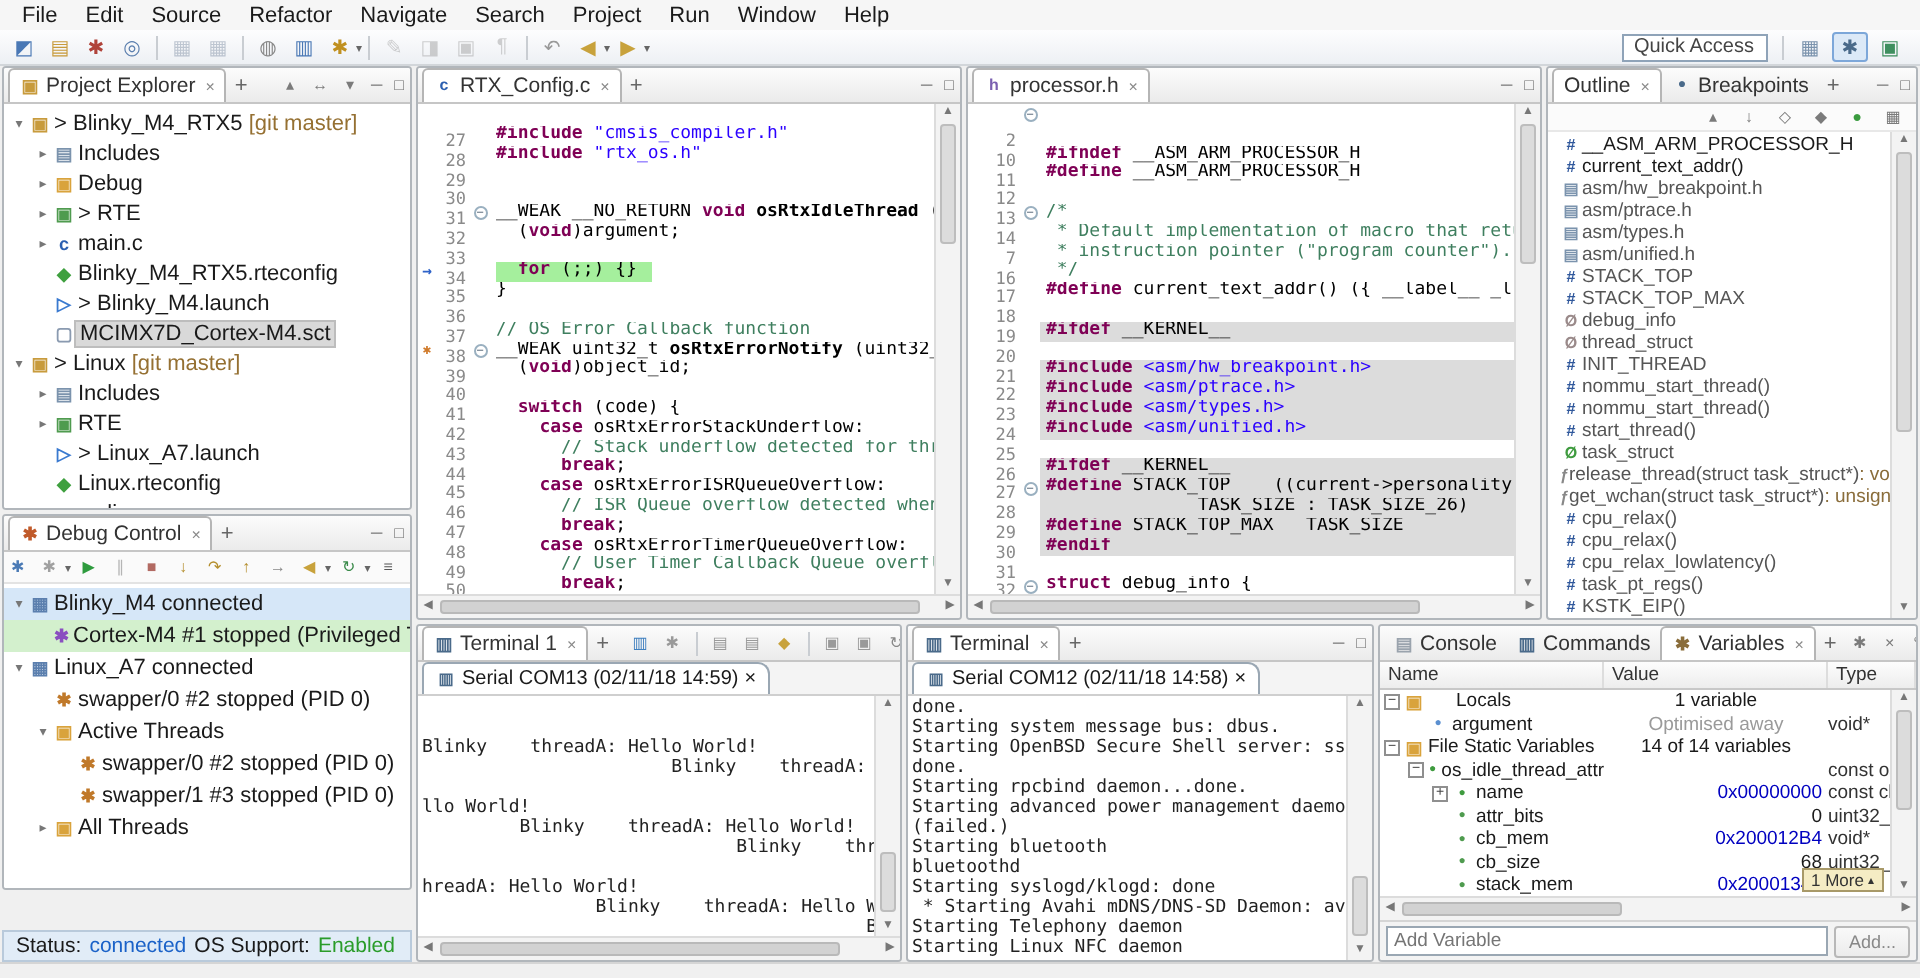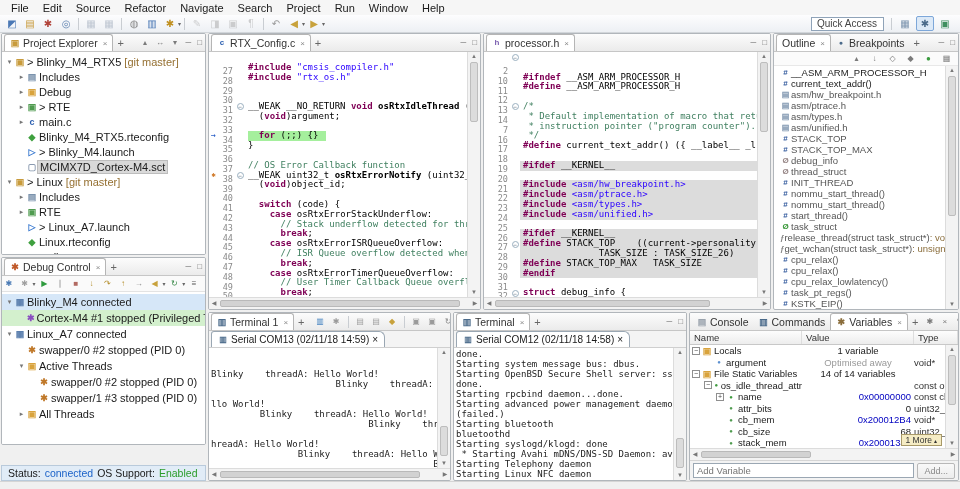--- a/index.html
+++ b/index.html
@@ -983,21 +983,21 @@
             <div class="vh name">Name</div>
             <div class="vh value">Value</div>
             <div class="vh type">Type</div>
           </div>
           <div class="varbody">
             <div class="varrows" id="var-rows">
                 <div class="vrow">
                   <span class="vname" style="padding-left: 2px;">
                     <span class="expbox">−</span>
                     <span class="ti" style="color: rgb(217, 163, 60);">▣</span>
-                    <span style="padding-left: 2px;">Locals</span>
+                    <span style="padding-left: 2px; margin-left: 14px;">Locals</span>
                   </span>
                   <span class="vvalue center">1 variable</span>
                   <span class="vtype"></span>
                 </div>
                 <div class="vrow">
                   <span class="vname" style="padding-left: 14px;">
                     <span class="expspace"></span>
                     <span class="ti" style="color: rgb(90, 143, 208); font-size: 6px;">●</span>
                     <span style="padding-left: 2px;">argument</span>
                   </span>

